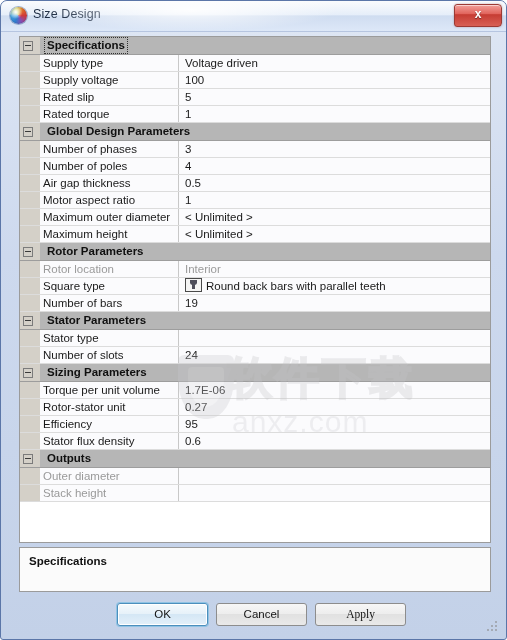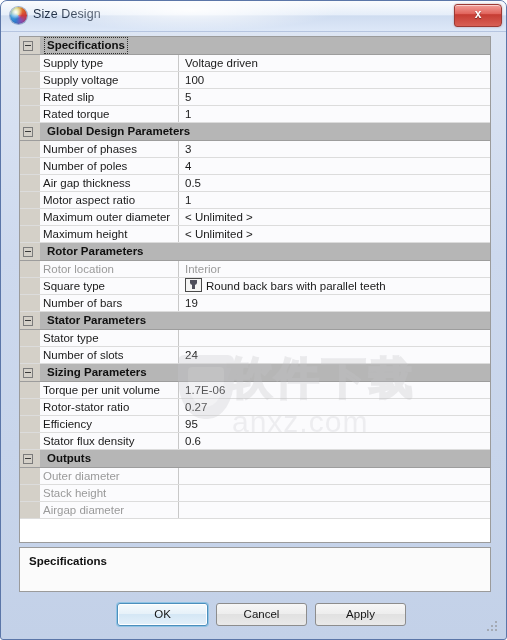--- a/index.html
+++ b/index.html
@@ -277,21 +277,21 @@
     line-height: 21px;
     cursor: pointer;
   }
   .btn.ok {
     left: 110px;
     border-color: #4c8fbd;
     box-shadow: 0 0 0 1px #8fc3e4, inset 0 0 0 1px #ffffff;
     background: linear-gradient(to bottom, #f5fafd 0%, #e6f1f9 48%, #d5e7f5 50%, #e3f0fa 100%);
   }
   .btn.cancel { left: 209px; }
-  .btn.apply  { left: 308px; }
+  .btn.apply  { left: 308px; font-family: Liberation Serif, serif; }
 
   
   .grip {
     position: absolute;
     right: 3px; bottom: 2px;
     width: 12px; height: 12px;
     opacity: 0.55;
   }
   .grip i {
     position: absolute;
@@ -459,21 +459,21 @@
             <div class="expander"></div>
             <div class="cat-title">Sizing Parameters</div>
           </div>
           <div class="row">
             <div class="gutter"></div>
             <div class="label">Torque per unit volume</div>
             <div class="value"><span>1.7E-06</span></div>
           </div>
           <div class="row">
             <div class="gutter"></div>
-            <div class="label">Rotor-stator ratio</div>
+            <div class="label">Rotor-stator unit</div>
             <div class="value"><span>0.27</span></div>
           </div>
           <div class="row">
             <div class="gutter"></div>
             <div class="label">Efficiency</div>
             <div class="value"><span>95</span></div>
           </div>
           <div class="row">
             <div class="gutter"></div>
             <div class="label">Stator flux density</div>
@@ -485,25 +485,20 @@
             <div class="cat-title">Outputs</div>
           </div>
           <div class="row disabled">
             <div class="gutter"></div>
             <div class="label">Outer diameter</div>
             <div class="value"><span></span></div>
           </div>
           <div class="row disabled">
             <div class="gutter"></div>
             <div class="label">Stack height</div>
-            <div class="value"><span></span></div>
-          </div>
-          <div class="row disabled">
-            <div class="gutter"></div>
-            <div class="label">Airgap diameter</div>
             <div class="value"><span></span></div>
           </div>
         </div>
 
       <div class="watermark">
         <div class="wm-shield"></div>
         <div class="wm-cjk">软件下载</div>
         <div class="wm-dom">anxz.com</div>
       </div>
     </div>

